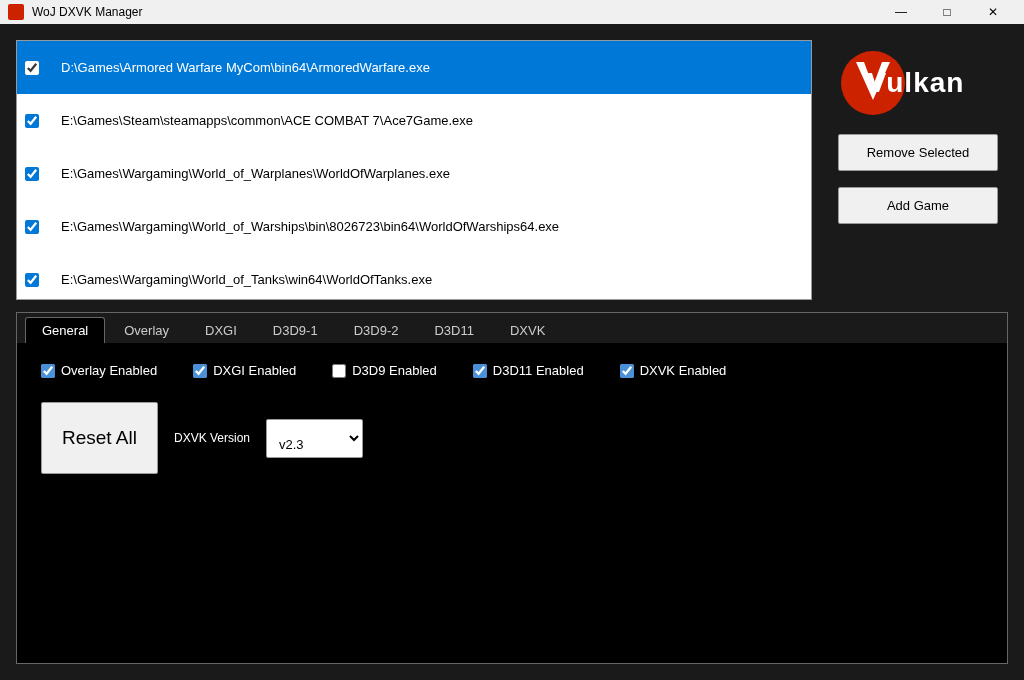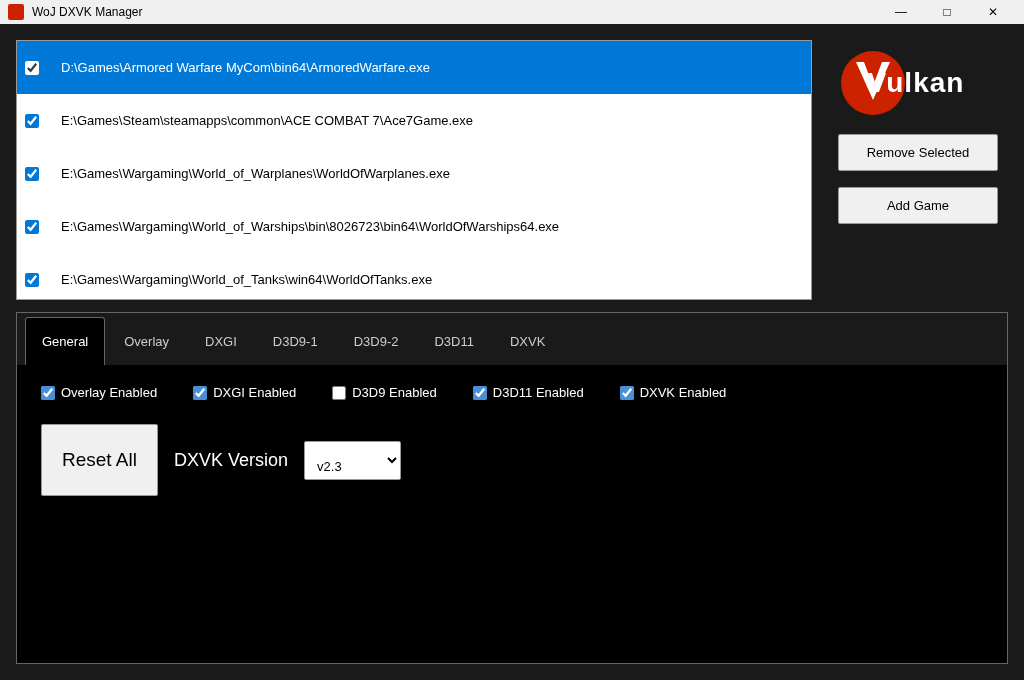--- a/index.html
+++ b/index.html
@@ -168,21 +168,21 @@
 
     .tab-bar {
       display: flex;
       background: #1a1a1a;
       padding: 4px 8px 0 8px;
       gap: 0;
       flex-shrink: 0;
     }
 
     .tab {
-      padding: 16px 16px;
+      padding: 5px 16px;
       font-size: 13px;
       color: #ccc;
       cursor: pointer;
       border: 1px solid transparent;
       border-bottom: none;
       border-radius: 3px 3px 0 0;
       background: transparent;
       margin-right: 2px;
     }
 
@@ -240,21 +240,21 @@
       border-radius: 2px;
       font-size: 19px;
       color: #000;
       cursor: pointer;
       min-width: 100px;
       text-align: center;
     }
 
     .version-label {
       color: #fff;
-      font-size: 18px;
+      font-size: 12px;
       text-align: right;
     }
 
     .version-select {
       background: #fff;
       border: 1px solid #999;
       border-radius: 2px;
       padding: 16px 24px 4px 8px;
       font-size: 13px;
       color: #000;

